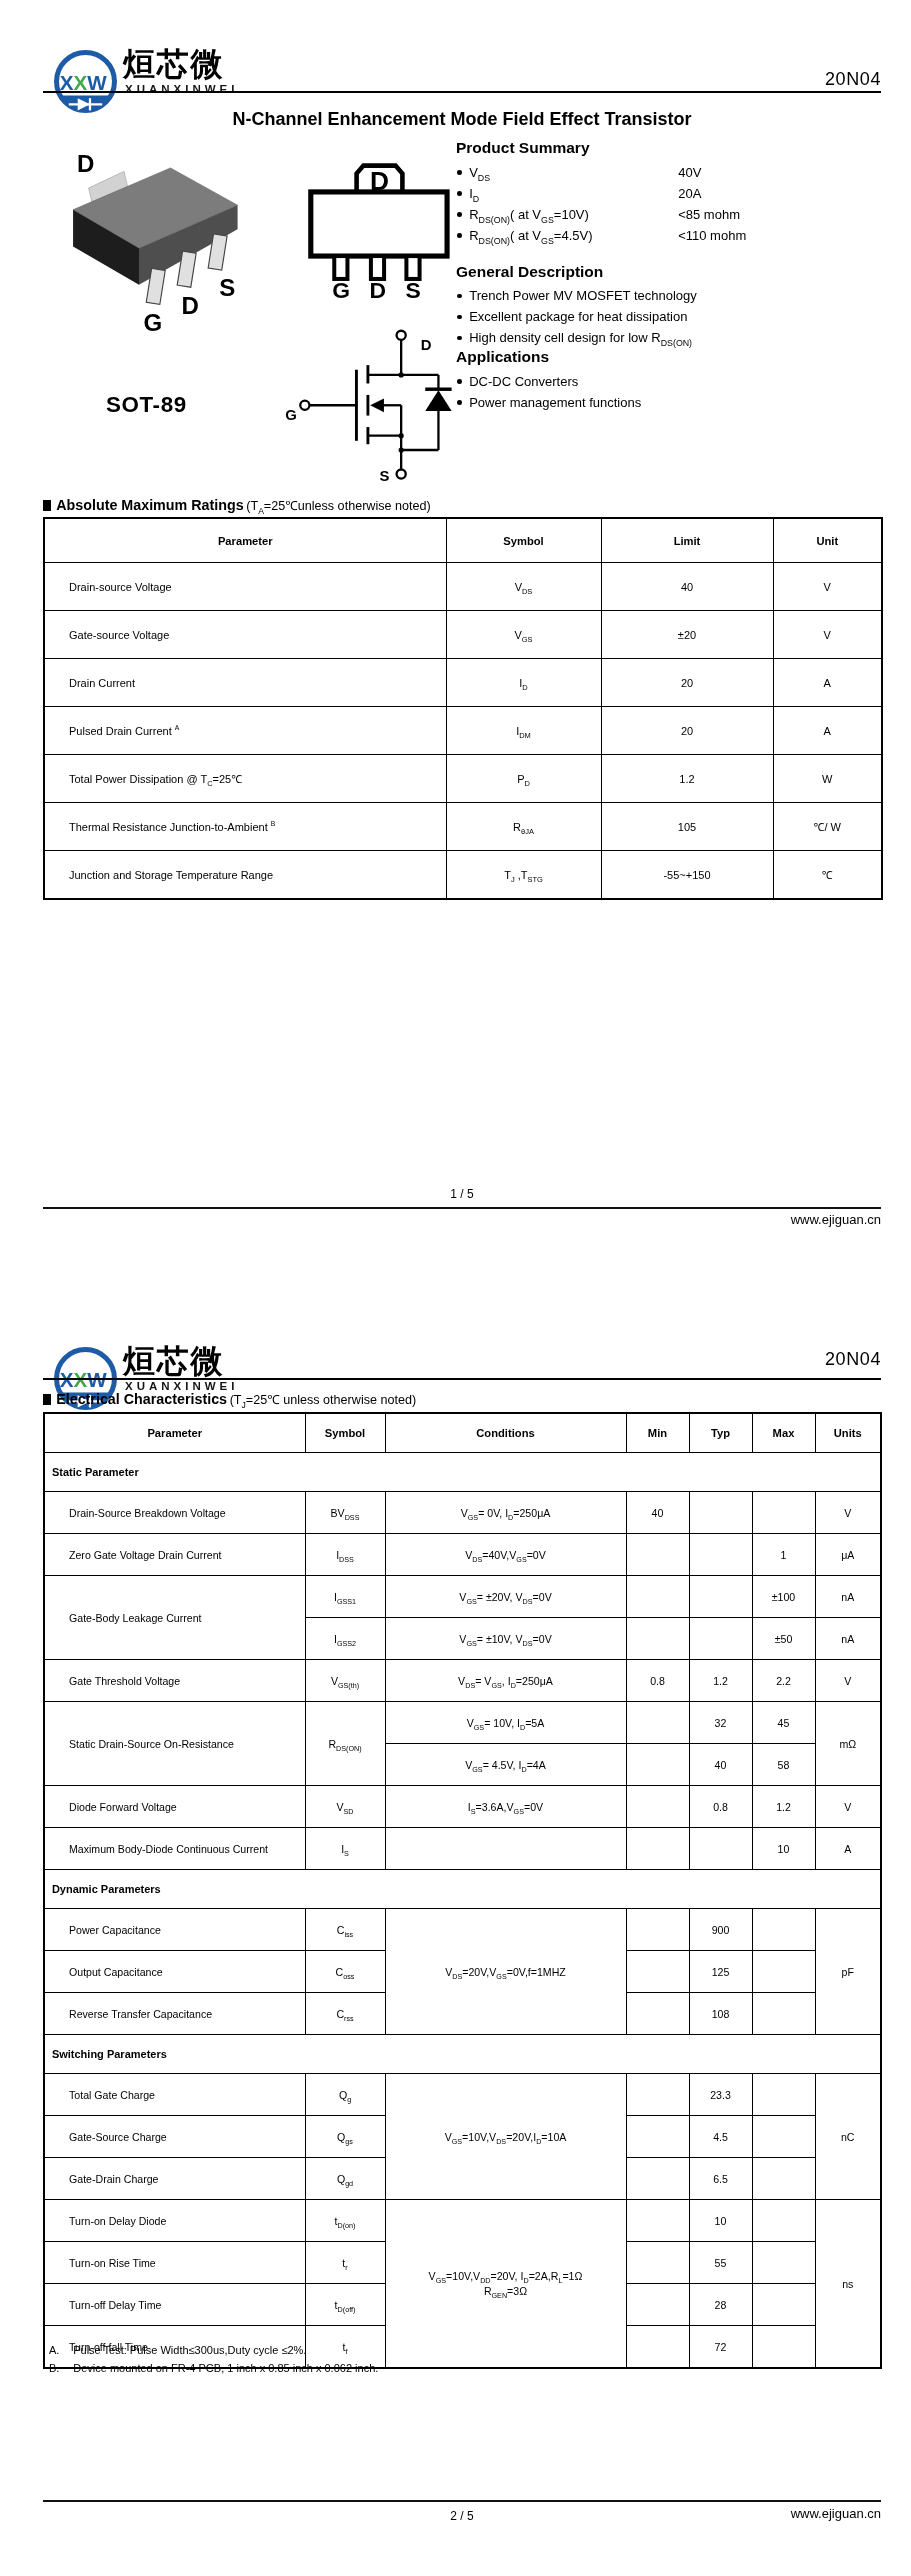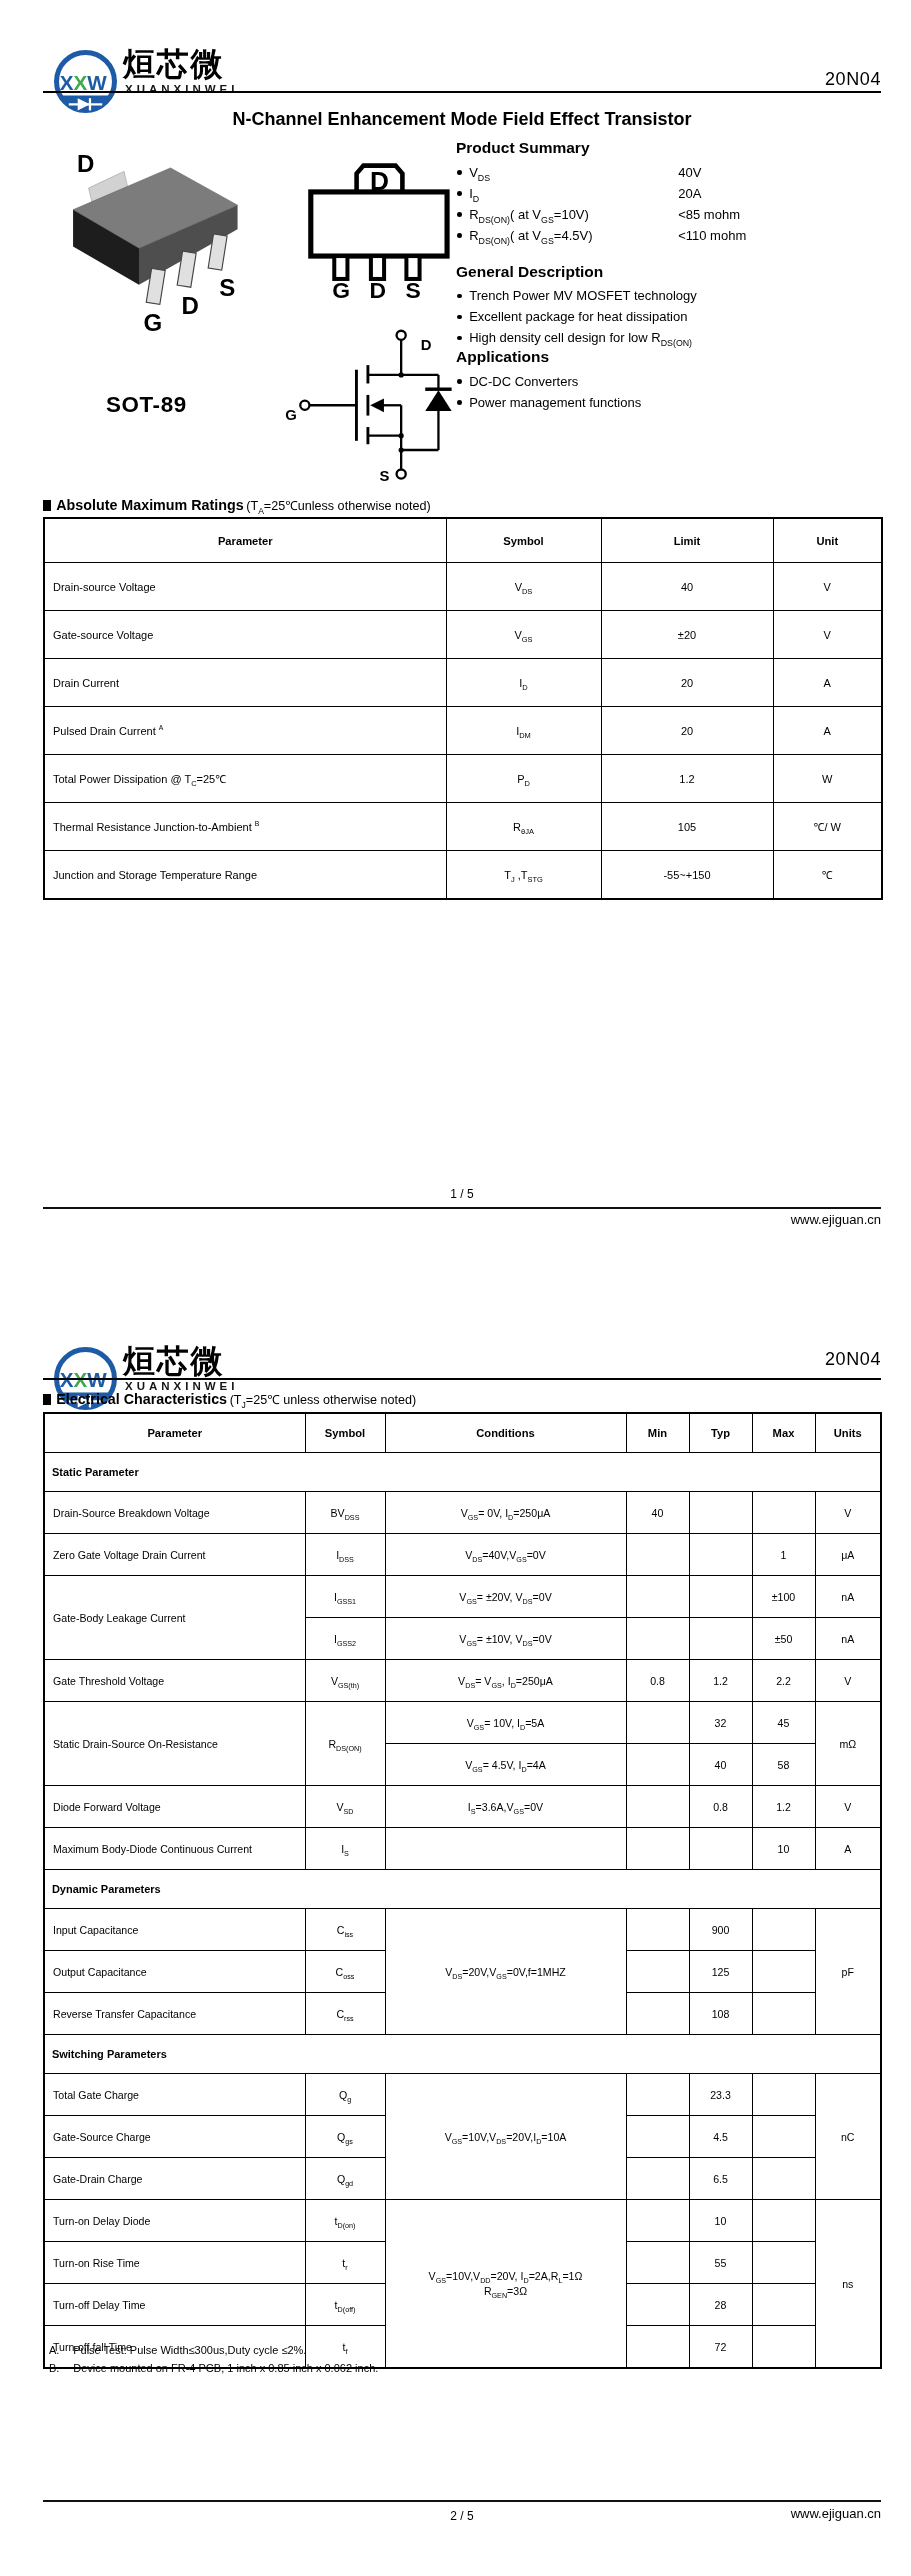--- a/index.html
+++ b/index.html
@@ -40,21 +40,21 @@
   table{border-collapse:collapse;table-layout:fixed;background:#fff;}
   .amr,.ec{position:absolute;left:43px;width:838px;border:2.3px solid #000;}
   .amr{top:517px;} .ec{top:1412px;}
   th,td{border-left:0.6px solid #000;border-right:0.6px solid #000;border-top:1.7px solid #000;border-bottom:1.7px solid #000;
         text-align:center;vertical-align:middle;overflow:hidden;}
   th{font-weight:bold;}
   .amr th{height:41px;font-size:11.2px;}
   .amr td{height:45px;font-size:11px;}
   .ec th{height:36px;font-size:11.2px;}
   .ec td{height:39px;font-size:10.6px;}
-  td.p{text-align:left;padding-left:8px;}
+  td.p{text-align:left;padding-left:24px;}
   tr.section td{text-align:left;font-weight:bold;padding-left:6.9px;font-size:11px;height:36px;}
   sub{font-size:68%;line-height:0;}
   sup{font-size:62%;line-height:0;}
   .cond2{line-height:15px;}
 
   
   .notes{position:absolute;left:49px;top:2341px;font-size:11px;}
   .note-line{display:flex;gap:13.8px;line-height:18px;}
   .footer-rule{position:absolute;left:43px;width:838px;height:2.3px;background:#111;}
   .page-num{position:absolute;left:43px;width:838px;text-align:center;font-size:12px;}
@@ -420,21 +420,21 @@
             <td></td>
             <td>10</td>
             <td>A</td>
           </tr>
 
         <tr class="section">
             <td colspan="7">Dynamic Parameters</td>
           </tr>
 
         <tr>
-            <td class="p">Input Capacitance</td>
+            <td class="p">Power Capacitance</td>
             <td>C<sub>iss</sub></td>
             <td rowspan="3">V<sub>DS</sub>=20V,V<sub>GS</sub>=0V,f=1MHZ</td>
             <td></td>
             <td>900</td>
             <td></td>
             <td rowspan="3">pF</td>
           </tr>
         <tr>
             <td class="p">Output Capacitance</td>
             <td>C<sub>oss</sub></td>

